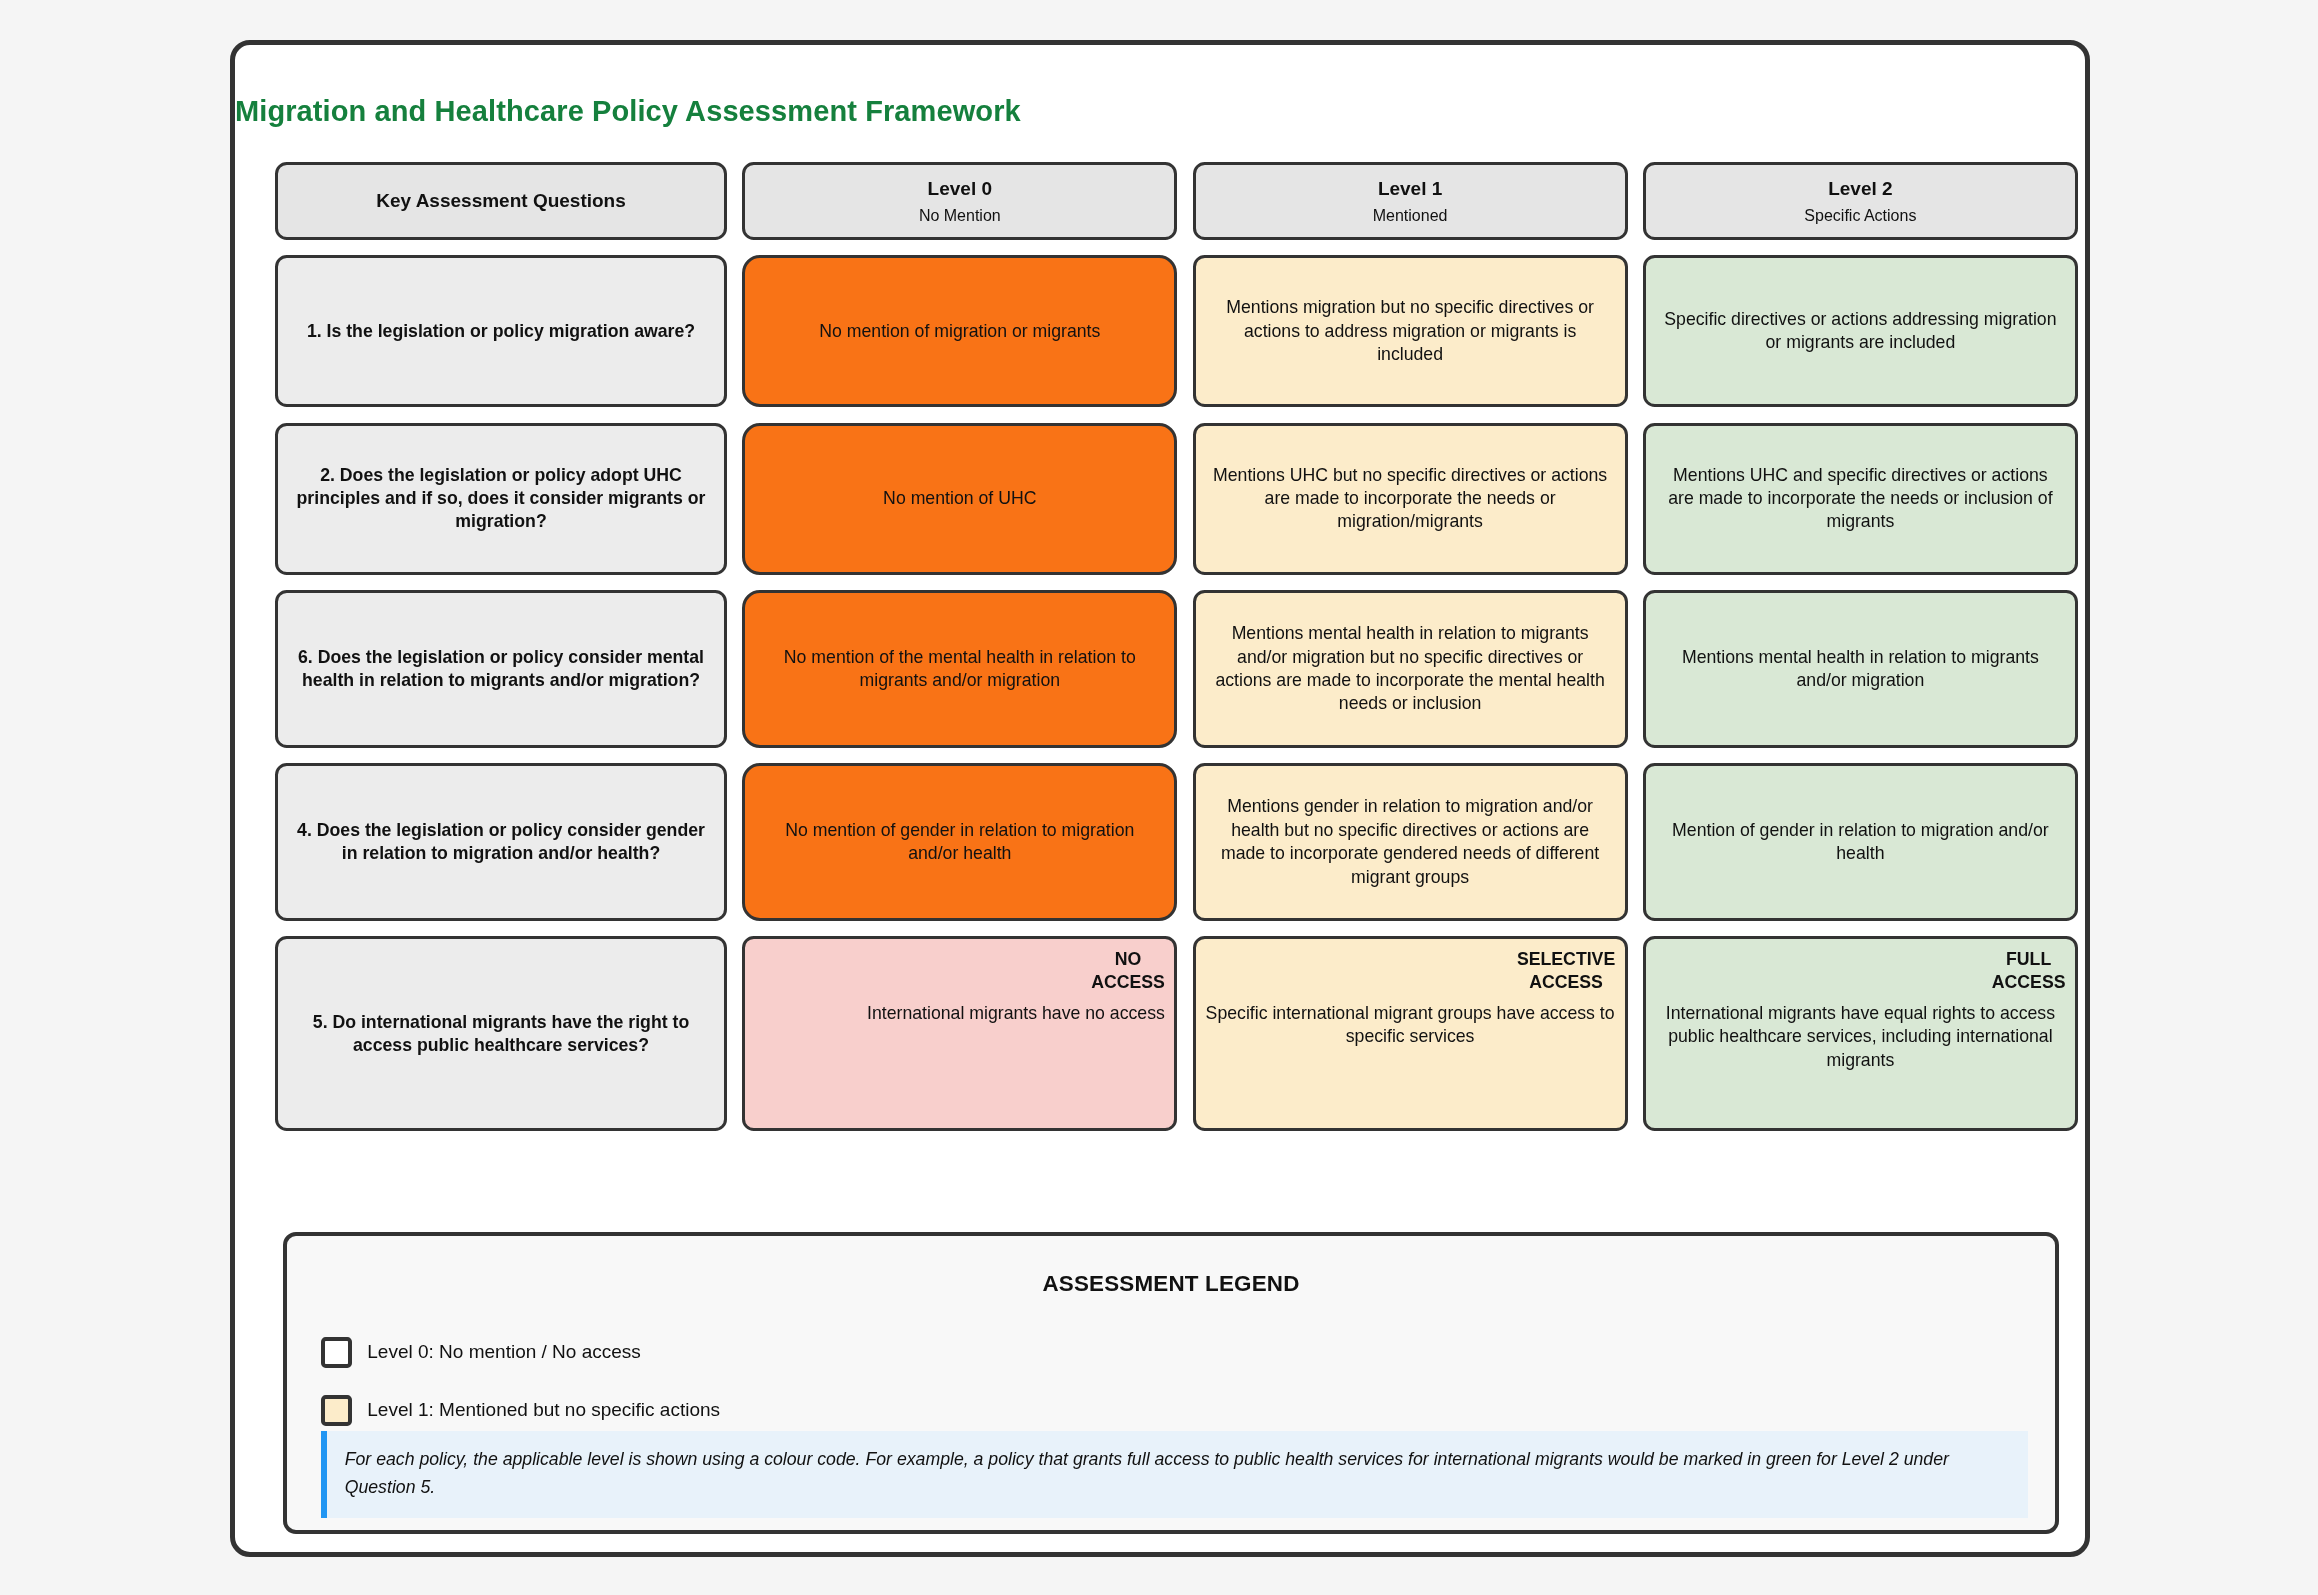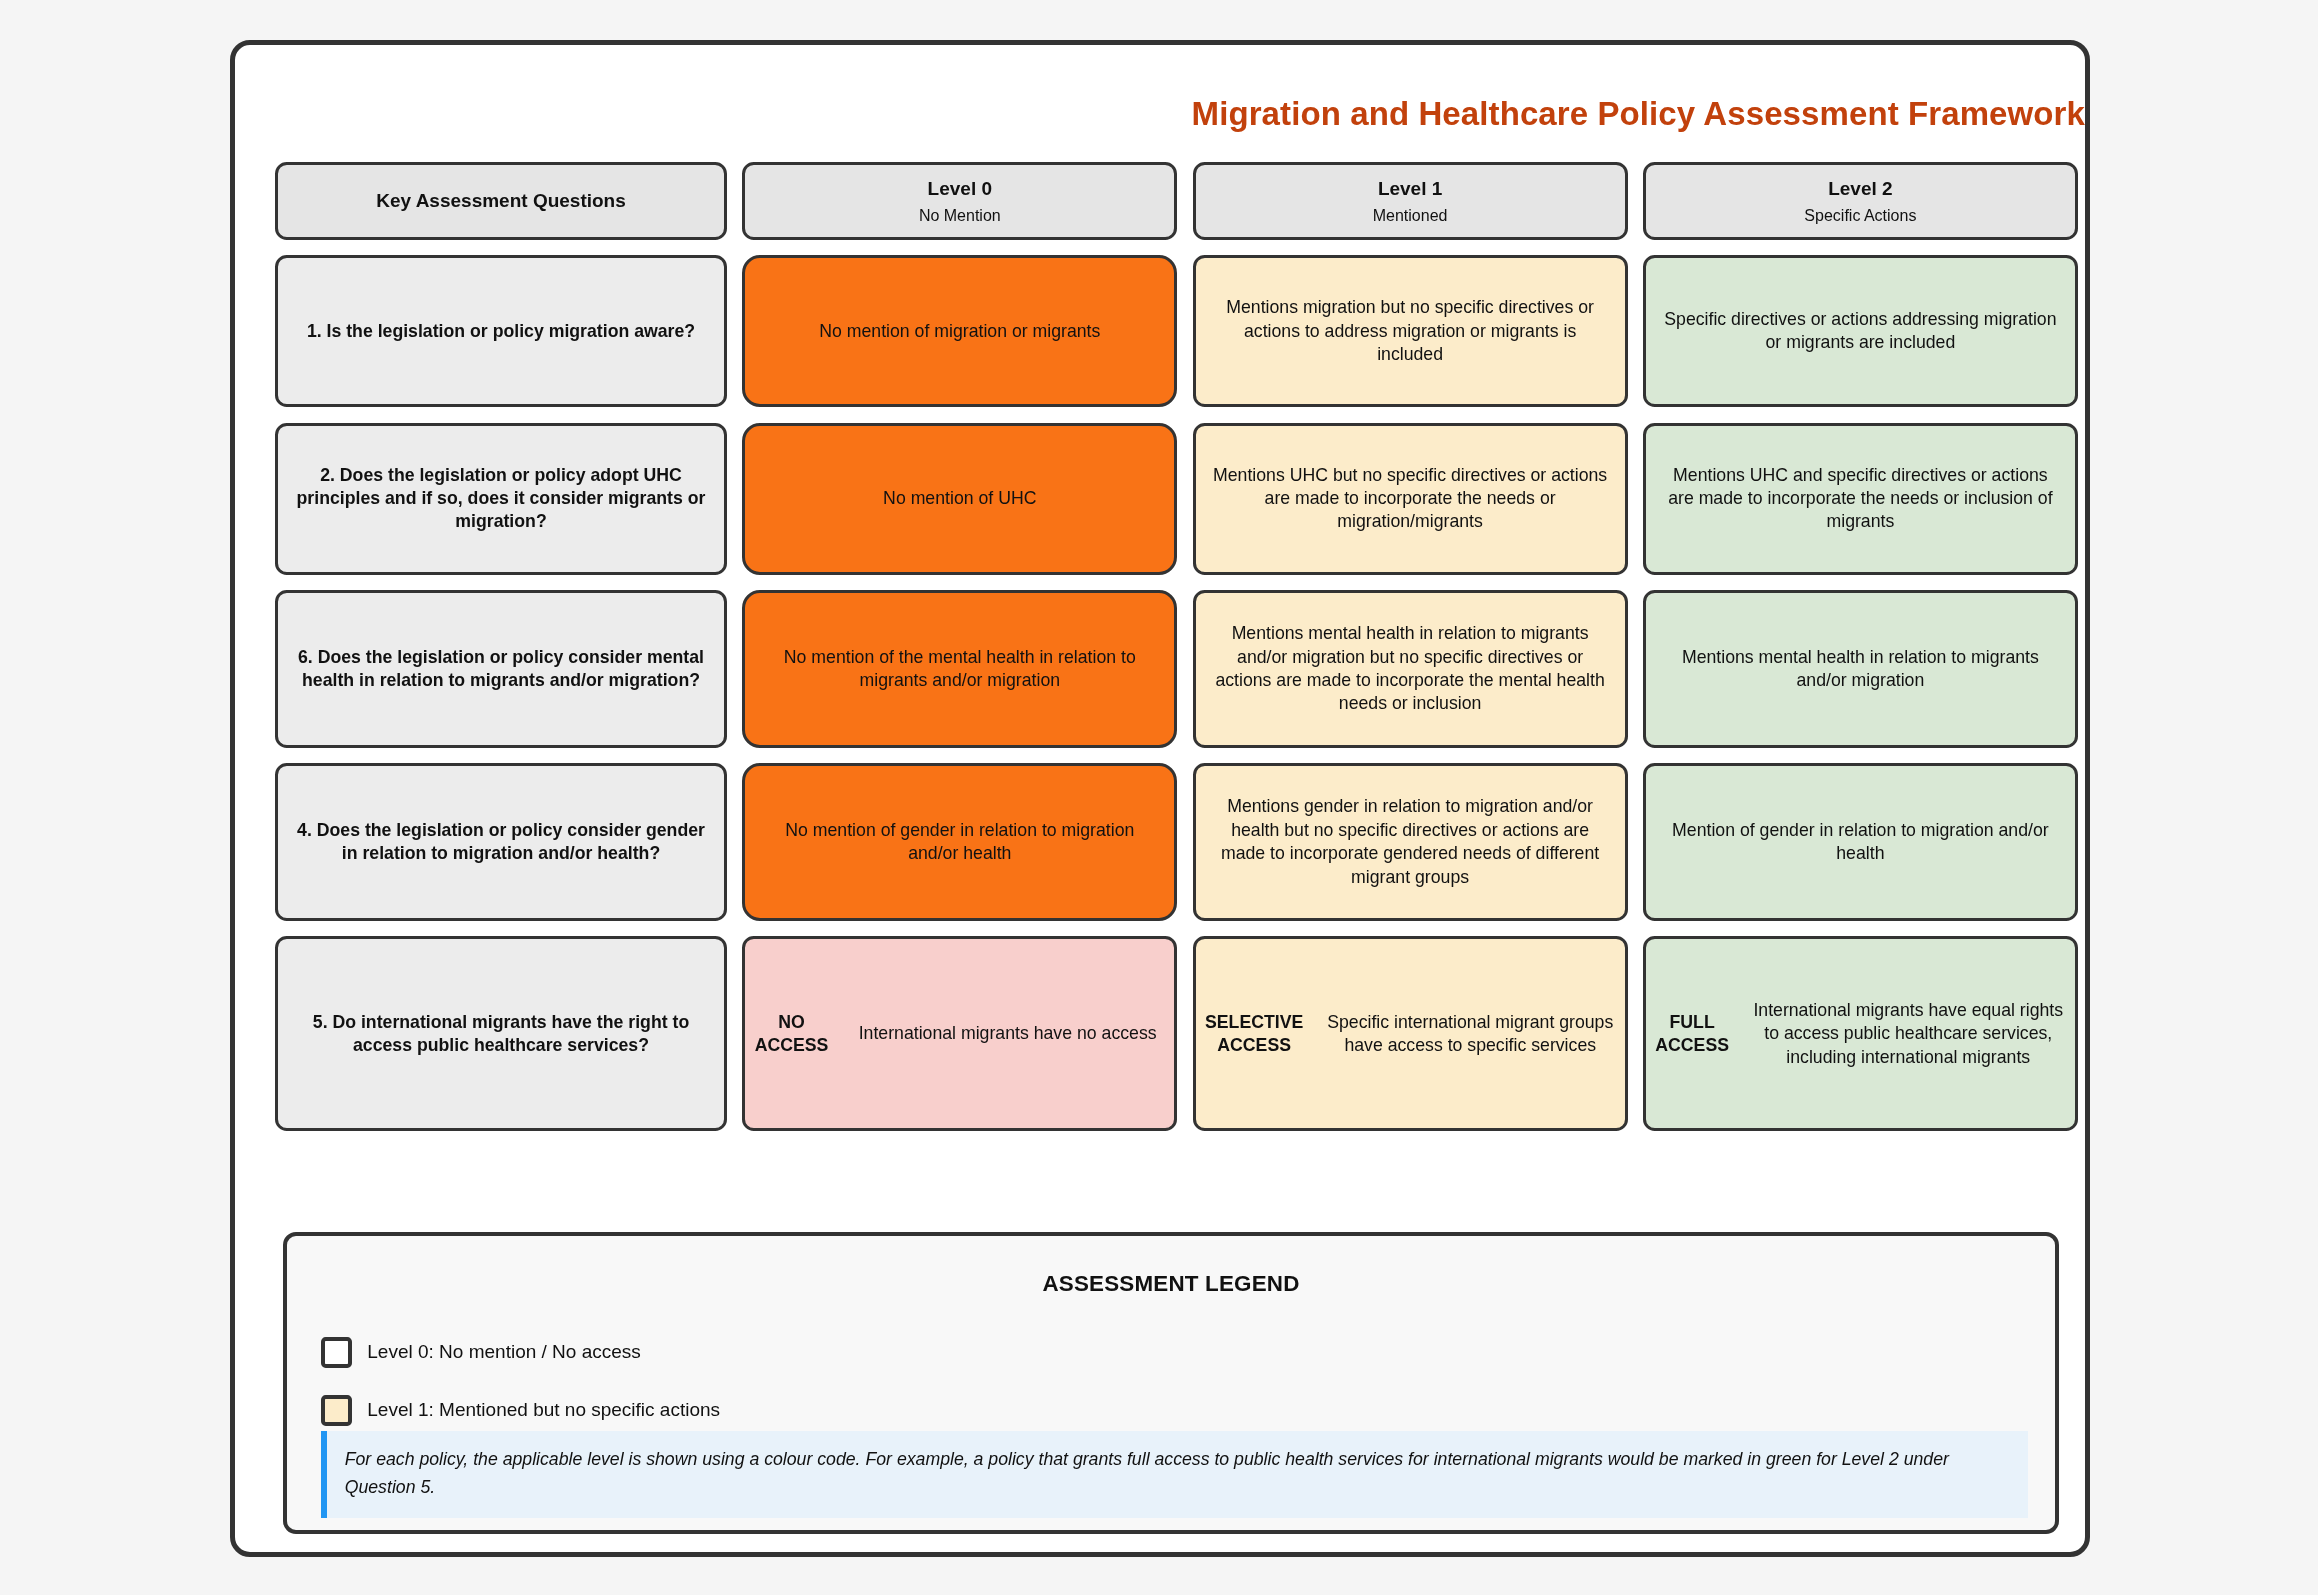--- a/index.html
+++ b/index.html
@@ -27,25 +27,25 @@
     border-radius: 20px;
     box-sizing: border-box;
   }
 
   
   #page-title {
     position: absolute;
     left: 0;
     top: 50px;
     width: 100%;
-    text-align: right;
-    font-size: 33px;
+    text-align: left;
+    font-size: 29px;
     font-weight: bold;
     letter-spacing: 0.1px;
-    color: #c2410c;
+    color: #15803d;
   }
 
   
   #matrix {
     position: absolute;
     left: 40px;
     top: 117px;
     width: 1776px;
   }
   .grid-row {
@@ -94,24 +94,24 @@
 
   .c-question { background: #ececec; font-weight: bold; }
   .c-level0   { background: #f97316; border-radius: 18px; }
   .c-level1   { background: #fcecca; }
   .c-level2   { background: #d9e8d5; }
   .c-noaccess { background: #f8cfcc; }
 
   
   .access-cell {
     display: flex;
-    flex-direction: row;
-    align-items: center;
+    flex-direction: column;
+    align-items: flex-end;
     justify-content: center;
-    gap: 22px;
+    gap: 8px;
     text-align: center;
     padding: 8.3px 9.4px;
   }
   .access-tag {
     font-weight: bold;
     font-size: 17.7px;
     line-height: 1.3;
     white-space: pre-line;
     flex: 0 0 auto;
     text-align: center;

